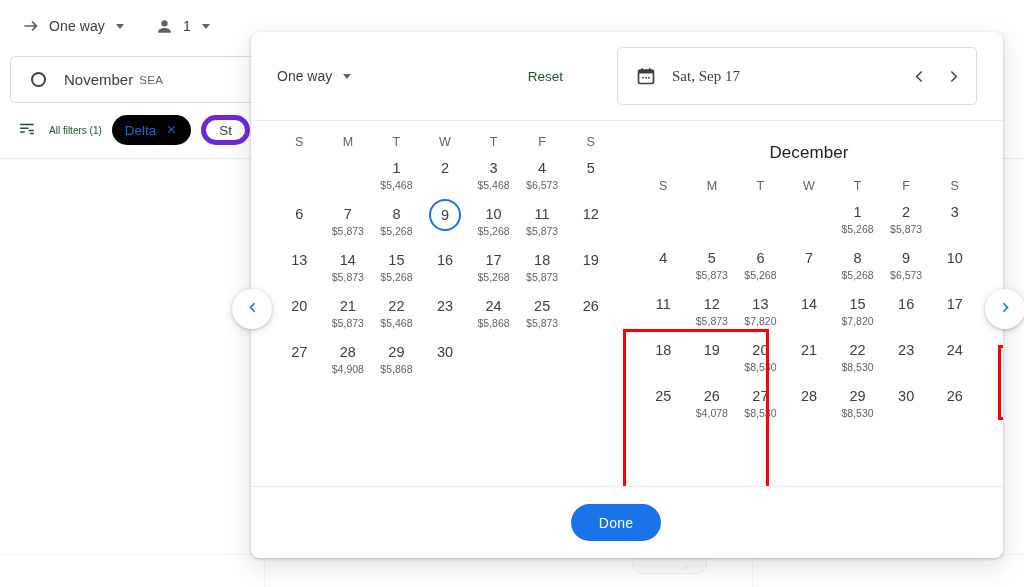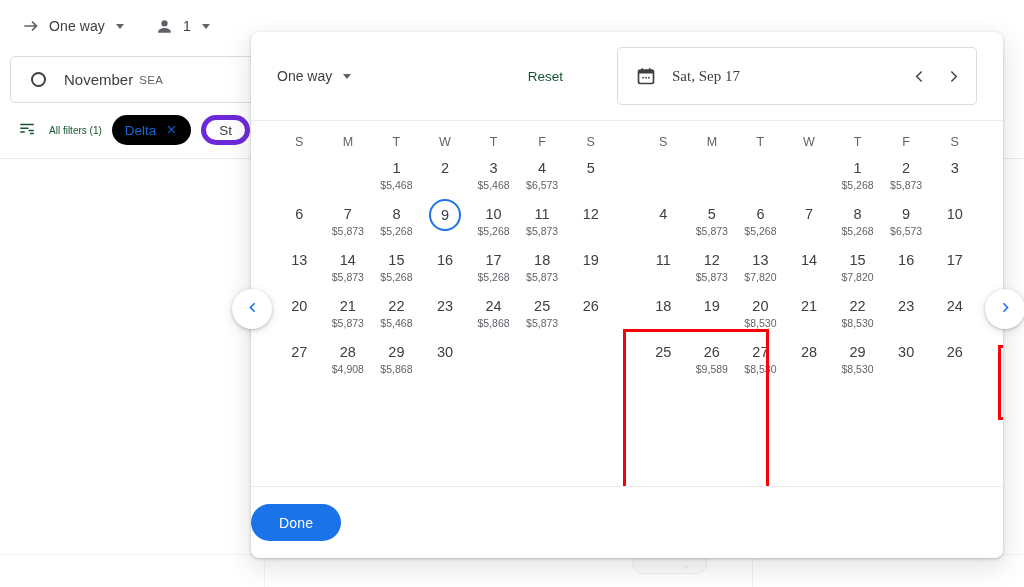--- a/index.html
+++ b/index.html
@@ -112,21 +112,21 @@
   .cell .price { font-size: 10.5px; color: #5f6368; line-height: 13px; margin-top: 1px; }
   .cell.empty { visibility: hidden; }
   .cell.selected .num {
     width: 32px; height: 32px; border-radius: 50%; border: 2px solid #1a73e8;
     display: flex; align-items: center; justify-content: center; color: #3c4043;
     margin-top: -6px; line-height: normal;
   }
 
   .dlg-foot {
     height: 72px; border-top: 1px solid #e8eaed; display: flex; align-items: center;
-    justify-content: flex-start; padding-right: 22px; flex: none;
+    justify-content: center; padding-right: 22px; flex: none;
   }
   .done-btn {
     background: #1a73e8; color: #fff; font-size: 14px; border: none;
     height: 37px; padding: 0 28px; border-radius: 19px; letter-spacing: .2px;
     font-family: "Liberation Sans", sans-serif;
   }
 
   
   .redbox { position: absolute; border: 3px solid #fb0007; z-index: 35; pointer-events: none; }
   #redbox-nov { left: 372px; top: 208px; width: 146px; height: 244px; }
@@ -377,20 +377,21 @@
                 <span class="num">29</span>
                 <span class="price">$5,868</span>
               </div>
               <div class="cell">
                 <span class="num">30</span>
                 <span class="price"></span>
               </div>
             </div>
           </div>
           <div class="month">
+            <div class="month-title">December</div>
             <div class="dow-row">
               <div class="dow">S</div>
               <div class="dow">M</div>
               <div class="dow">T</div>
               <div class="dow">W</div>
               <div class="dow">T</div>
               <div class="dow">F</div>
               <div class="dow">S</div>
             </div>
             <div class="day-row">
@@ -493,21 +494,21 @@
               <div class="cell">
                 <span class="num">24</span>
                 <span class="price"></span>
               </div>
               <div class="cell">
                 <span class="num">25</span>
                 <span class="price"></span>
               </div>
               <div class="cell">
                 <span class="num">26</span>
-                <span class="price">$9,589</span>
+                <span class="price">$4,078</span>
               </div>
               <div class="cell">
                 <span class="num">27</span>
                 <span class="price">$8,530</span>
               </div>
               <div class="cell">
                 <span class="num">28</span>
                 <span class="price"></span>
               </div>
               <div class="cell">

